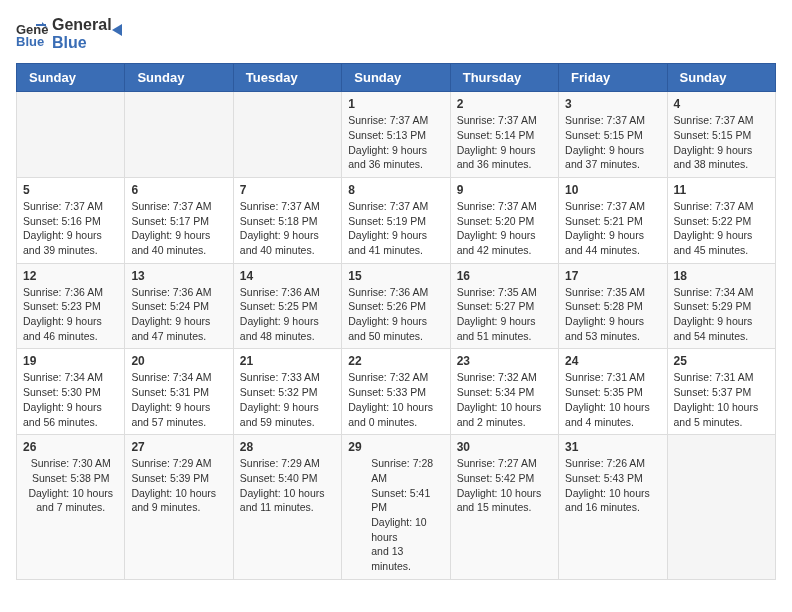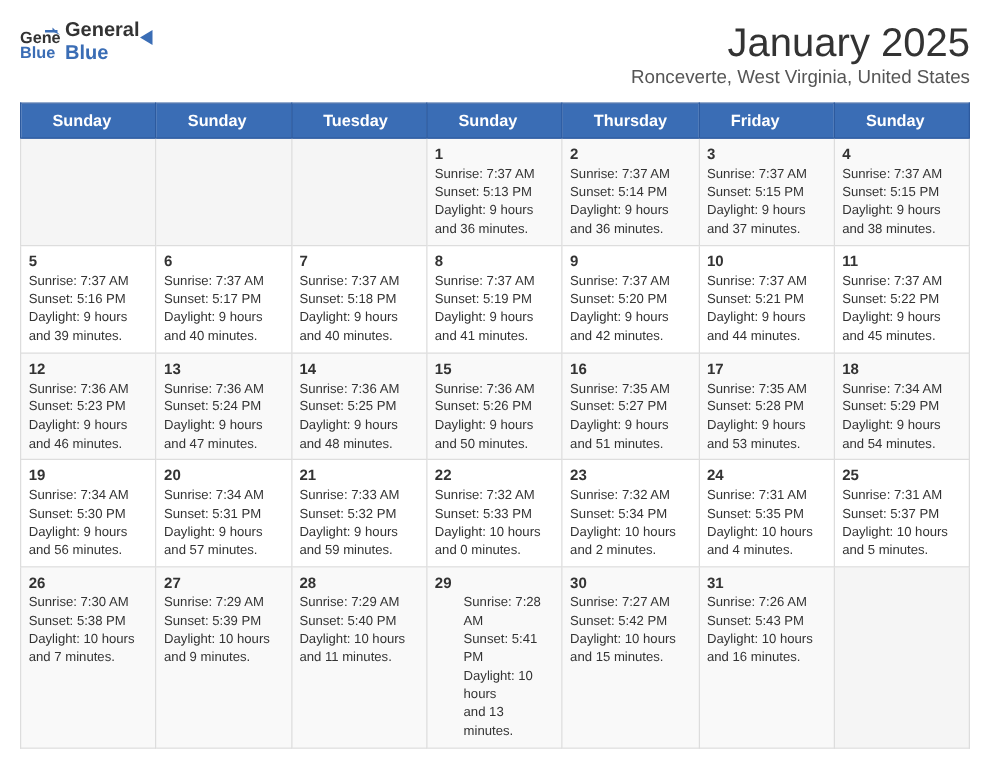--- a/index.html
+++ b/index.html
@@ -35,21 +35,21 @@
     }
     .calendar-table {
       width: 100%;
       border-collapse: collapse;
       border: 1px solid #ccc;
     }
     .calendar-table th {
       background: #3a6db5;
       color: #fff;
       text-align: left;
-      padding: 6px 25px;
+      padding: 6px 12px;
       font-size: 13px;
       border: 1px solid #2d5a9e;
     }
     .calendar-table td {
       vertical-align: top;
       padding: 5px 6px;
       font-size: 11px;
       color: #333;
       border: 1px solid #ddd;
       width: calc(100% / 7);
@@ -88,24 +88,20 @@
       <line x1="20" y1="5" x2="30" y2="5" stroke="#3a6db5" stroke-width="2"></line>
     </svg>
     <div style="display:flex;flex-direction:column;line-height:1.1">
       <span style="font-size:16px;font-weight:bold;color:#333;">General</span>
       <span style="font-size:16px;font-weight:bold;color:#3a6db5;">Blue</span>
     </div>
     <svg width="20" height="20" viewBox="0 0 20 20" style="margin-left:-8px;margin-top:-8px">
       <polygon points="4,10 14,4 14,16" fill="#3a6db5"></polygon>
     </svg>
   </div>
-  <div class="title-section">
-    <div class="month-title">January 2025</div>
-    <div class="location-title">Ronceverte, West Virginia, United States</div>
-  </div>
 </div>
 
 <table class="calendar-table">
   <thead>
     <tr>
     <th>Sunday</th>
         <th>Sunday</th>
         <th>Tuesday</th>
         <th>Sunday</th>
         <th>Thursday</th>
@@ -296,21 +292,21 @@
           <span class="day-number">25</span>
           <div class="day-info" style="white-space: pre-line;">Sunrise: 7:31 AM
 Sunset: 5:37 PM
 Daylight: 10 hours
 and 5 minutes.</div>
         </td>
       </tr>
       <tr>
         <td>
           <span class="day-number">26</span>
-          <div class="day-info" style="white-space: pre-line;">Sunrise: 7:30 AM
+          <div class="day-info" style="white-space: pre-line; text-align: center;">Sunrise: 7:30 AM
 Sunset: 5:38 PM
 Daylight: 10 hours
 and 7 minutes.</div>
         </td>
         <td>
           <span class="day-number">27</span>
           <div class="day-info" style="white-space: pre-line;">Sunrise: 7:29 AM
 Sunset: 5:39 PM
 Daylight: 10 hours
 and 9 minutes.</div>

